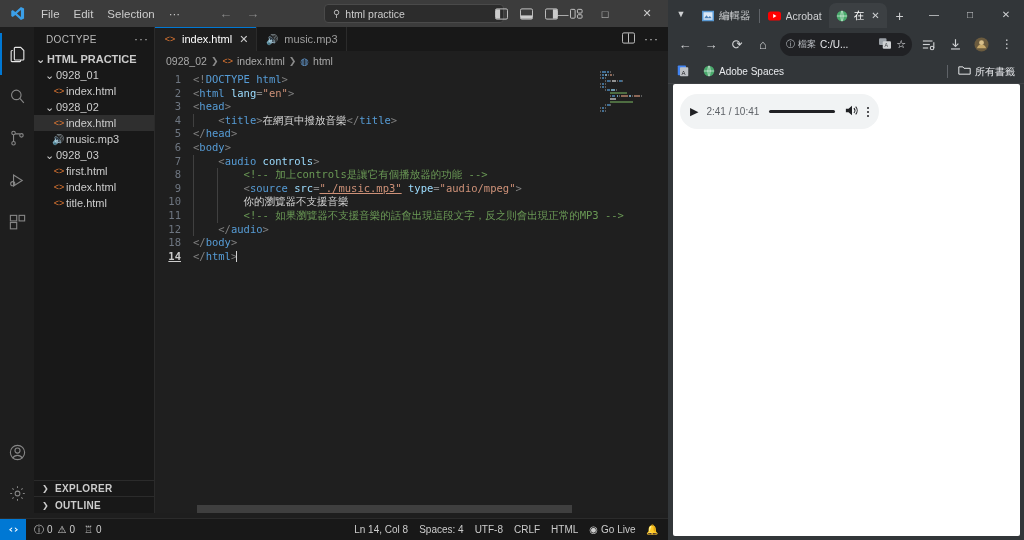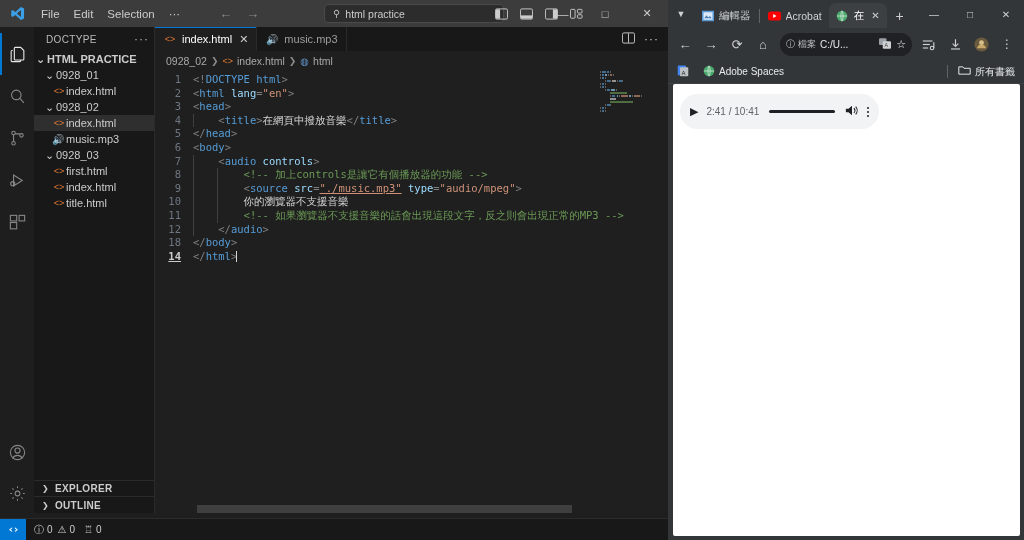--- a/index.html
+++ b/index.html
@@ -611,20 +611,32 @@
           <span>ⓘ</span>
             <span>0</span>
           <span style="margin-left:2px">⚠</span>
             <span>0</span>
         </span>
         <span class="sb-item">
           <span>♖</span>
             <span>0</span>
         </span>
       </div>
+      <div class="sb-right">
+        <span>Ln 14, Col 8</span>
+        <span>Spaces: 4</span>
+        <span>UTF-8</span>
+        <span>CRLF</span>
+        <span>HTML</span>
+        <span class="sb-item">
+          <span>◉</span>
+          <span>Go Live</span>
+        </span>
+        <span>🔔</span>
+      </div>
     </div>
   </div>
 
   <div class="browser">
 
     <div class="br-tabstrip">
       <div class="br-chevron">▼</div>
       <div class="br-tab">
         <span class="fav">
           <svg width="12" height="12" viewBox="0 0 16 16">

